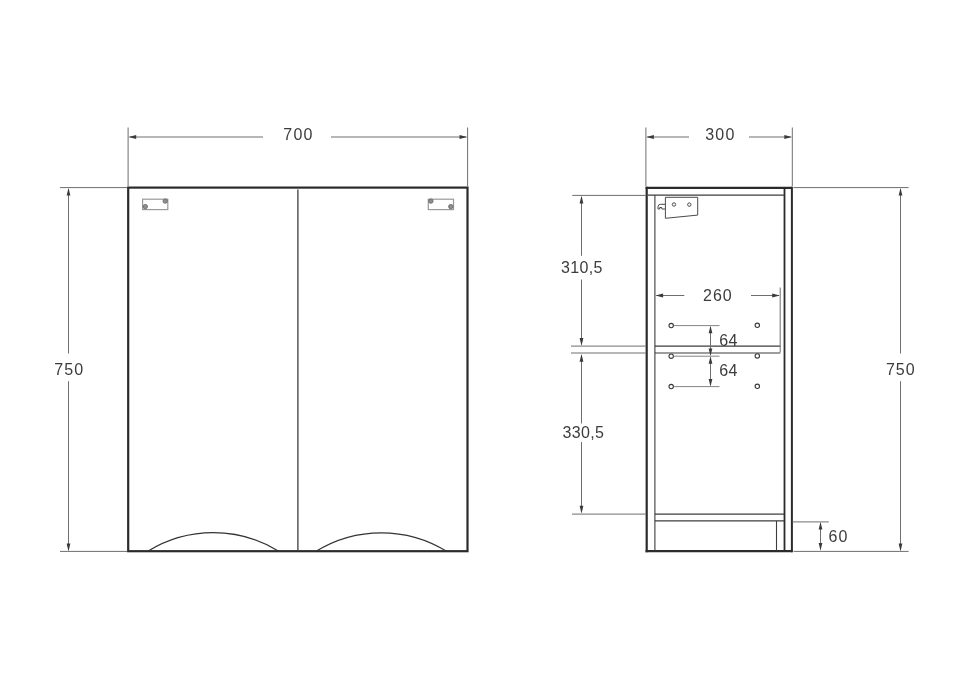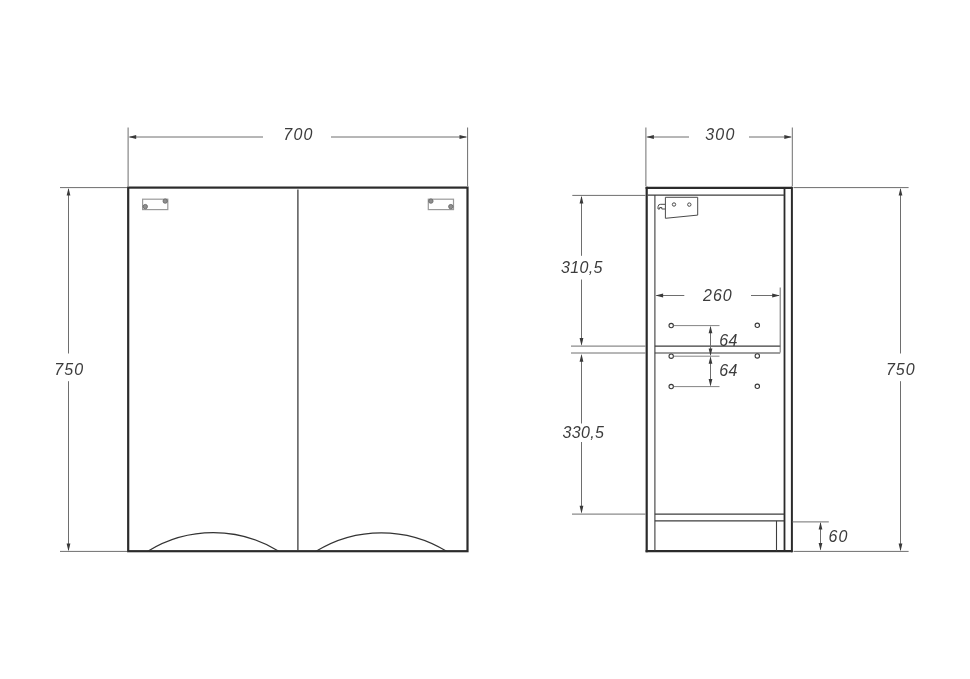--- a/index.html
+++ b/index.html
@@ -1,16 +1,16 @@
 <!DOCTYPE html>
 <html><head>
 <meta charset="utf-8">
 <style>
   html,body{margin:0;padding:0;background:#ffffff;}
-  .wrap{width:970px;height:679px;position:relative;background:#fff;overflow:hidden;font-style:italic;}
+  .wrap{width:970px;height:679px;position:relative;background:#fff;overflow:hidden;}
   svg{display:block;}
   text{font-family:"Liberation Sans", sans-serif;fill:#3c3c3c;font-size:16px;letter-spacing:0.4px;}
 </style>
 </head>
 <body>
 <div class="wrap">
 <svg width="970" height="679" viewBox="0 0 970 679" xmlns="http://www.w3.org/2000/svg">
   <rect x="0" y="0" width="970" height="679" fill="#ffffff"></rect>
 
   <g stroke="#6e6e6e" stroke-width="1">

